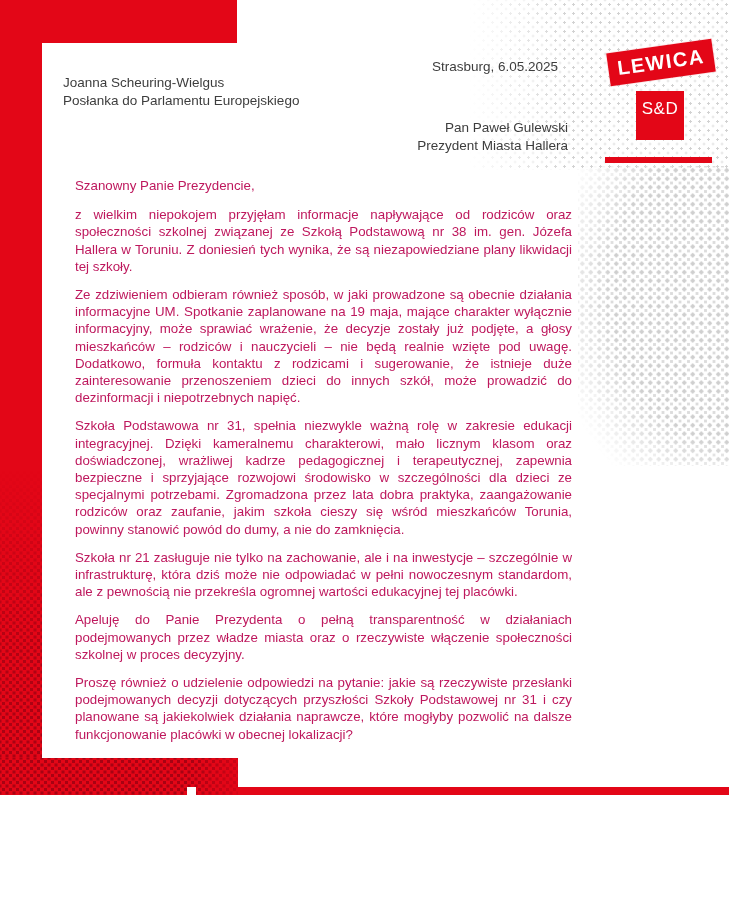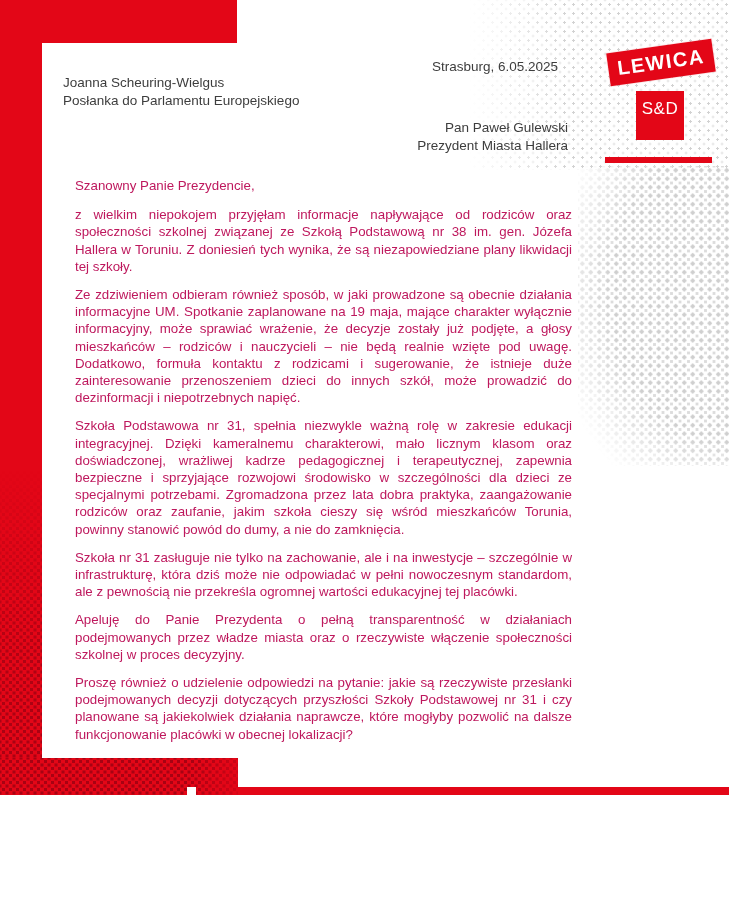--- a/index.html
+++ b/index.html
@@ -195,21 +195,21 @@
   <div class="sd-logo">
     <span>S&amp;D</span>
   </div>
   <div class="header-red-rule"></div>
 
   <div class="letter-body">
     <p class="salutation">Szanowny Panie Prezydencie,</p>
     <p class="para">z wielkim niepokojem przyjęłam informacje napływające od rodziców oraz społeczności szkolnej związanej ze Szkołą Podstawową nr 38 im. gen. Józefa Hallera w Toruniu. Z doniesień tych wynika, że są niezapowiedziane plany likwidacji tej szkoły.</p>
     <p class="para">Ze zdziwieniem odbieram również sposób, w jaki prowadzone są obecnie działania informacyjne UM. Spotkanie zaplanowane na 19 maja, mające charakter wyłącznie informacyjny, może sprawiać wrażenie, że decyzje zostały już podjęte, a głosy mieszkańców – rodziców i nauczycieli – nie będą realnie wzięte pod uwagę. Dodatkowo, formuła kontaktu z rodzicami i sugerowanie, że istnieje duże zainteresowanie przenoszeniem dzieci do innych szkół, może prowadzić do dezinformacji i niepotrzebnych napięć.</p>
     <p class="para">Szkoła Podstawowa nr 31, spełnia niezwykle ważną rolę w zakresie edukacji integracyjnej. Dzięki kameralnemu charakterowi, mało licznym klasom oraz doświadczonej, wrażliwej kadrze pedagogicznej i terapeutycznej, zapewnia bezpieczne i sprzyjające rozwojowi środowisko w szczególności dla dzieci ze specjalnymi potrzebami. Zgromadzona przez lata dobra praktyka, zaangażowanie rodziców oraz zaufanie, jakim szkoła cieszy się wśród mieszkańców Torunia, powinny stanowić powód do dumy, a nie do zamknięcia.</p>
-    <p class="para">Szkoła nr 31 zasługuje nie tylko na zachowanie, ale i na inwestycje – szczególnie w infrastrukturę, która dziś może nie odpowiadać w pełni nowoczesnym standardom, ale z pewnością nie przekreśla ogromnej wartości edukacyjnej tej placówki.</p>
+    <p class="para">Szkoła nr 21 zasługuje nie tylko na zachowanie, ale i na inwestycje – szczególnie w infrastrukturę, która dziś może nie odpowiadać w pełni nowoczesnym standardom, ale z pewnością nie przekreśla ogromnej wartości edukacyjnej tej placówki.</p>
     <p class="para">Apeluję do Panie Prezydenta o pełną transparentność w działaniach podejmowanych przez władze miasta oraz o rzeczywiste włączenie społeczności szkolnej w proces decyzyjny.</p>
     <p class="para">Proszę również o udzielenie odpowiedzi na pytanie: jakie są rzeczywiste przesłanki podejmowanych decyzji dotyczących przyszłości Szkoły Podstawowej nr 31 i czy planowane są jakiekolwiek działania naprawcze, które mogłyby pozwolić na dalsze funkcjonowanie placówki w obecnej lokalizacji?</p>
   </div>
 
   <div class="bottom-left-block"></div>
   <div class="footer-white-line"></div>
   <div class="footer-banner">
     <div class="footer-name">
       <span class="name-regular">Joanna</span>
       <span> </span>

